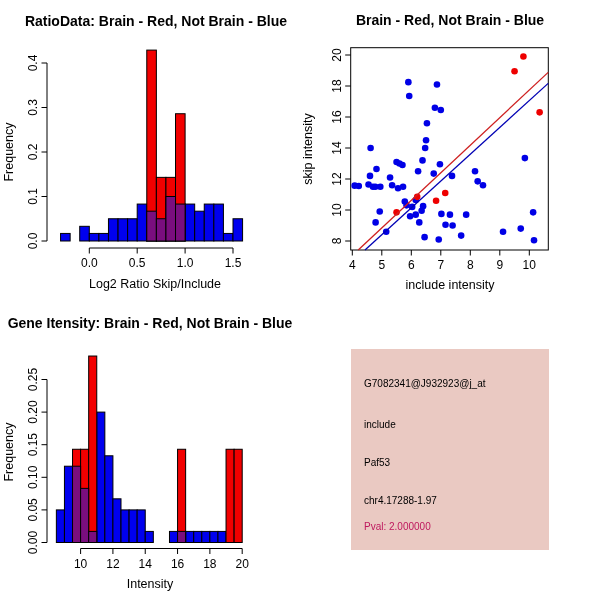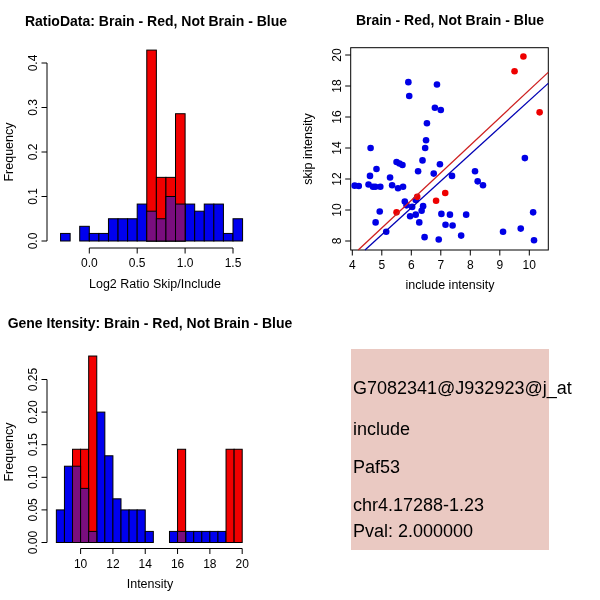--- a/index.html
+++ b/index.html
@@ -3,21 +3,21 @@
 <meta charset="utf-8">
 <style>
   html,body{margin:0;padding:0;background:#ffffff;}
   #canvas{position:relative;width:600px;height:600px;background:#ffffff;overflow:hidden;
           font-family:"Liberation Sans",sans-serif;}
   svg.panel{position:absolute;width:300px;height:300px;overflow:visible;}
   svg text{fill:#000;font-family:"Liberation Sans",sans-serif;font-size:12px;}
   text.main-title{font-weight:bold;font-size:14px;text-anchor:middle;}
   text.axis-title{font-size:12.5px;text-anchor:middle;}
   #info-box{position:absolute;left:351px;top:349px;width:198px;height:201px;}
-  #info-box .info-line{position:absolute;left:2px;font-size:18px;color:#000;white-space:nowrap;}
+  #info-box .info-line{position:absolute;left:13px;font-size:10px;color:#000;white-space:nowrap;}
 </style>
 </head>
 <body>
 
 <div id="canvas">
 
   <svg class="panel" id="svg-ratio" style="left:0;top:0" viewBox="0 0 300 300">
     <text class="main-title" x="156" y="26">RatioData: Brain - Red, Not Brain - Blue</text>
     <text class="axis-title" x="155" y="288">Log2 Ratio Skip/Include</text>
     <text class="axis-title" transform="translate(13,152) rotate(-90)">Frequency</text>
@@ -234,17 +234,17 @@
         <rect x="80.6" y="188.38400000000001" width="8.08" height="54.115999999999985" fill="#7A0E7E" stroke="#000000" stroke-width="1"></rect>
         <rect x="88.67999999999999" y="231.416" width="8.08" height="11.084000000000003" fill="#7A0E7E" stroke="#000000" stroke-width="1"></rect>
         <rect x="177.56" y="231.416" width="8.08" height="11.084000000000003" fill="#7A0E7E" stroke="#000000" stroke-width="1"></rect>
       </g>
   </svg>
 
   <div id="info-box" style="background: rgb(234, 201, 194);">
     <div class="info-line" style="top:29px">G7082341@J932923@j_at</div>
     <div class="info-line" style="top:70px">include</div>
     <div class="info-line" style="top:108px">Paf53</div>
-    <div class="info-line" style="top:146px">chr4.17288-1.23</div>
-    <div class="info-line" id="pval-line" style="top: 172px; color: #000000;">Pval: 2.000000</div>
+    <div class="info-line" style="top:146px">chr4.17288-1.97</div>
+    <div class="info-line" id="pval-line" style="top: 172px; color: #be185d;">Pval: 2.000000</div>
   </div>
 
 </div>
 
 </body></html>

